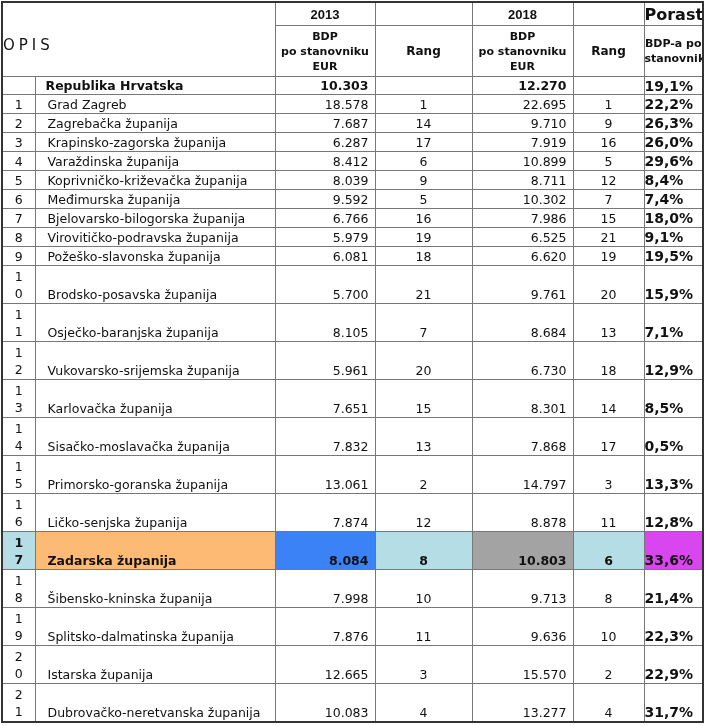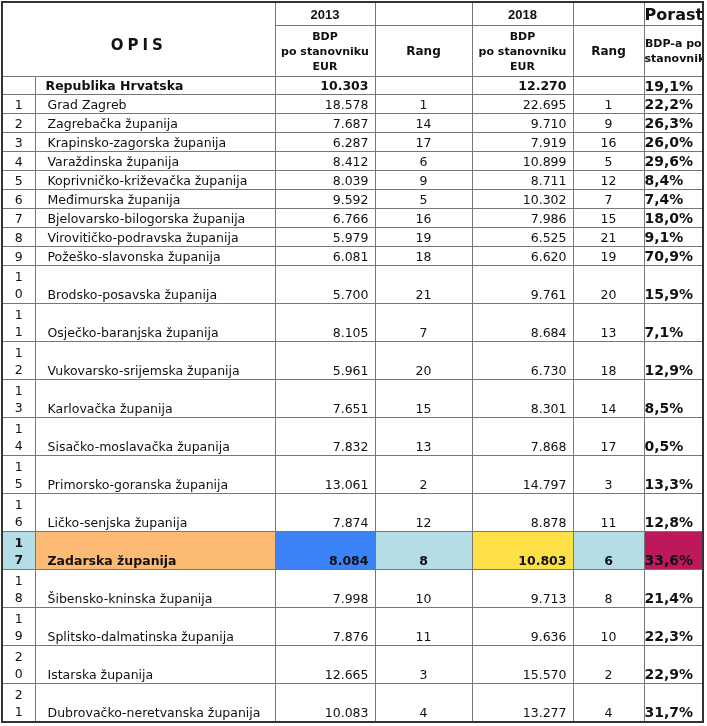--- a/index.html
+++ b/index.html
@@ -16,21 +16,21 @@
     col.c-num { width: 33px; }
     col.c-name { width: 240px; }
     col.c-bdp13 { width: 100px; }
     col.c-rang13 { width: 97px; }
     col.c-bdp18 { width: 101px; }
     col.c-rang18 { width: 71px; }
     col.c-porast { width: 59px; }
 
     .h-year { height: 22px; text-align: center; font-weight: bold; font-family: "Liberation Sans", sans-serif; font-size: 13px; }
     .h-sub { height: 50px; text-align: center; font-weight: bold; font-size: 11px; line-height: 15px; }
-    .h-opis { text-align: center; font-weight: bold; font-size: 15px; letter-spacing: 4px; vertical-align: middle; padding-top: 10px !important; }
+    .h-opis { text-align: left; font-weight: normal; font-size: 15px; letter-spacing: 4px; vertical-align: middle; padding-top: 10px !important; }
     .h-rang { text-align: center; font-weight: bold; font-size: 12px; }
     .h-porast-top { text-align: center; font-weight: bold; font-size: 16px; }
     .h-porast-sub { text-align: center; font-weight: bold; font-size: 11px; line-height: 15px; }
 
     tr.r-total td { height: 17px; font-weight: bold; }
     tr.r-single td { height: 18px; }
     tr.r-double td { height: 36px; vertical-align: bottom; padding-bottom: 1px; }
     tr.r-highlight td { background: #b5dde6; font-weight: bold; }
 
     td.num { text-align: center; font-size: 12.5px; }
@@ -162,21 +162,21 @@
         <td class="rank">21</td>
         <td class="pct">9,1%</td>
       </tr>
       <tr class="r-single">
         <td class="num">9</td>
         <td class="name">Požeško-slavonska županija</td>
         <td class="val">6.081</td>
         <td class="rank">18</td>
         <td class="val">6.620</td>
         <td class="rank">19</td>
-        <td class="pct">70,9%</td>
+        <td class="pct">19,5%</td>
       </tr>
       <tr class="r-double">
         <td class="num">
           <div>1</div>
           <div>0</div>
         </td>
         <td class="name">Brodsko-posavska županija</td>
         <td class="val">5.700</td>
         <td class="rank">21</td>
         <td class="val">9.761</td>
@@ -256,23 +256,23 @@
         <td class="pct">12,8%</td>
       </tr>
       <tr class="r-double r-highlight" style="background: rgb(181, 221, 230);">
         <td class="num" style="background: rgb(181, 221, 230);">
           <div>1</div>
           <div>7</div>
         </td>
         <td class="name" style="background: #fdba74;">Zadarska županija</td>
         <td class="val" style="background: #3b82f6;">8.084</td>
         <td class="rank" style="background: rgb(181, 221, 230);">8</td>
-        <td class="val" style="background: #fde047;">10.803</td>
+        <td class="val" style="background: #a3a3a3;">10.803</td>
         <td class="rank" style="background: rgb(181, 221, 230);">6</td>
-        <td class="pct" style="background: #be185d;">33,6%</td>
+        <td class="pct" style="background: #d946ef;">33,6%</td>
       </tr>
       <tr class="r-double">
         <td class="num">
           <div>1</div>
           <div>8</div>
         </td>
         <td class="name">Šibensko-kninska županija</td>
         <td class="val">7.998</td>
         <td class="rank">10</td>
         <td class="val">9.713</td>

